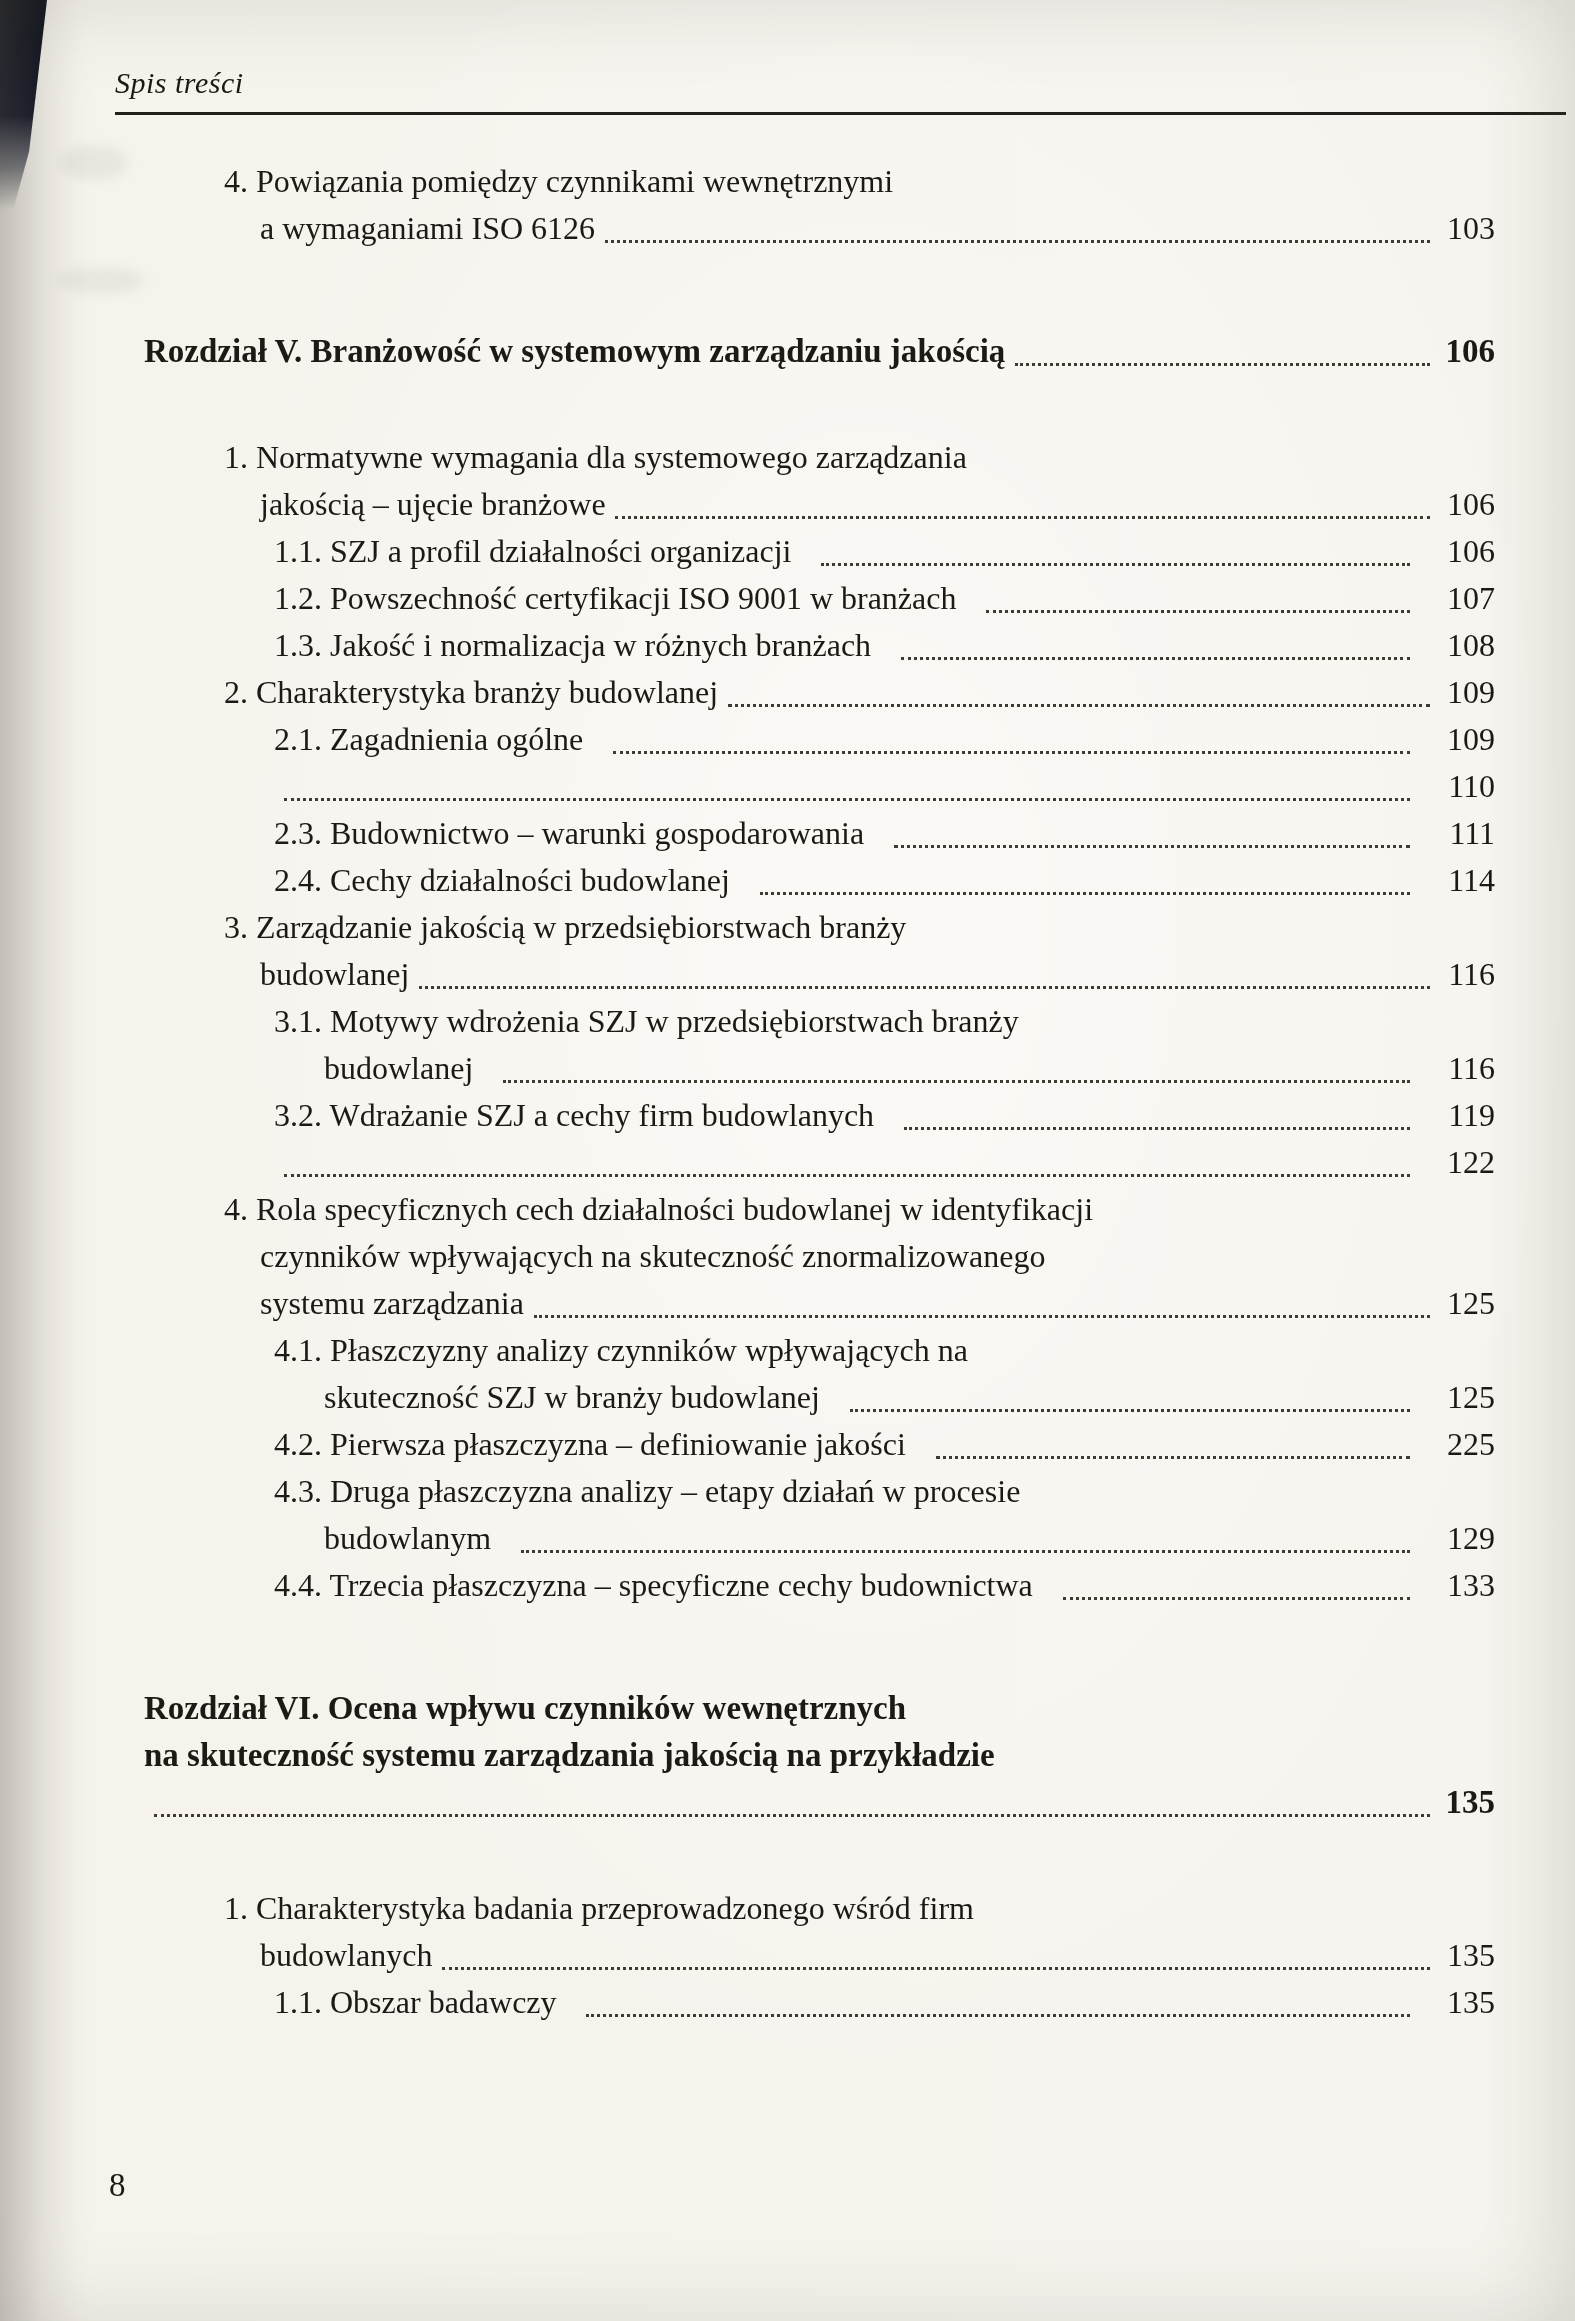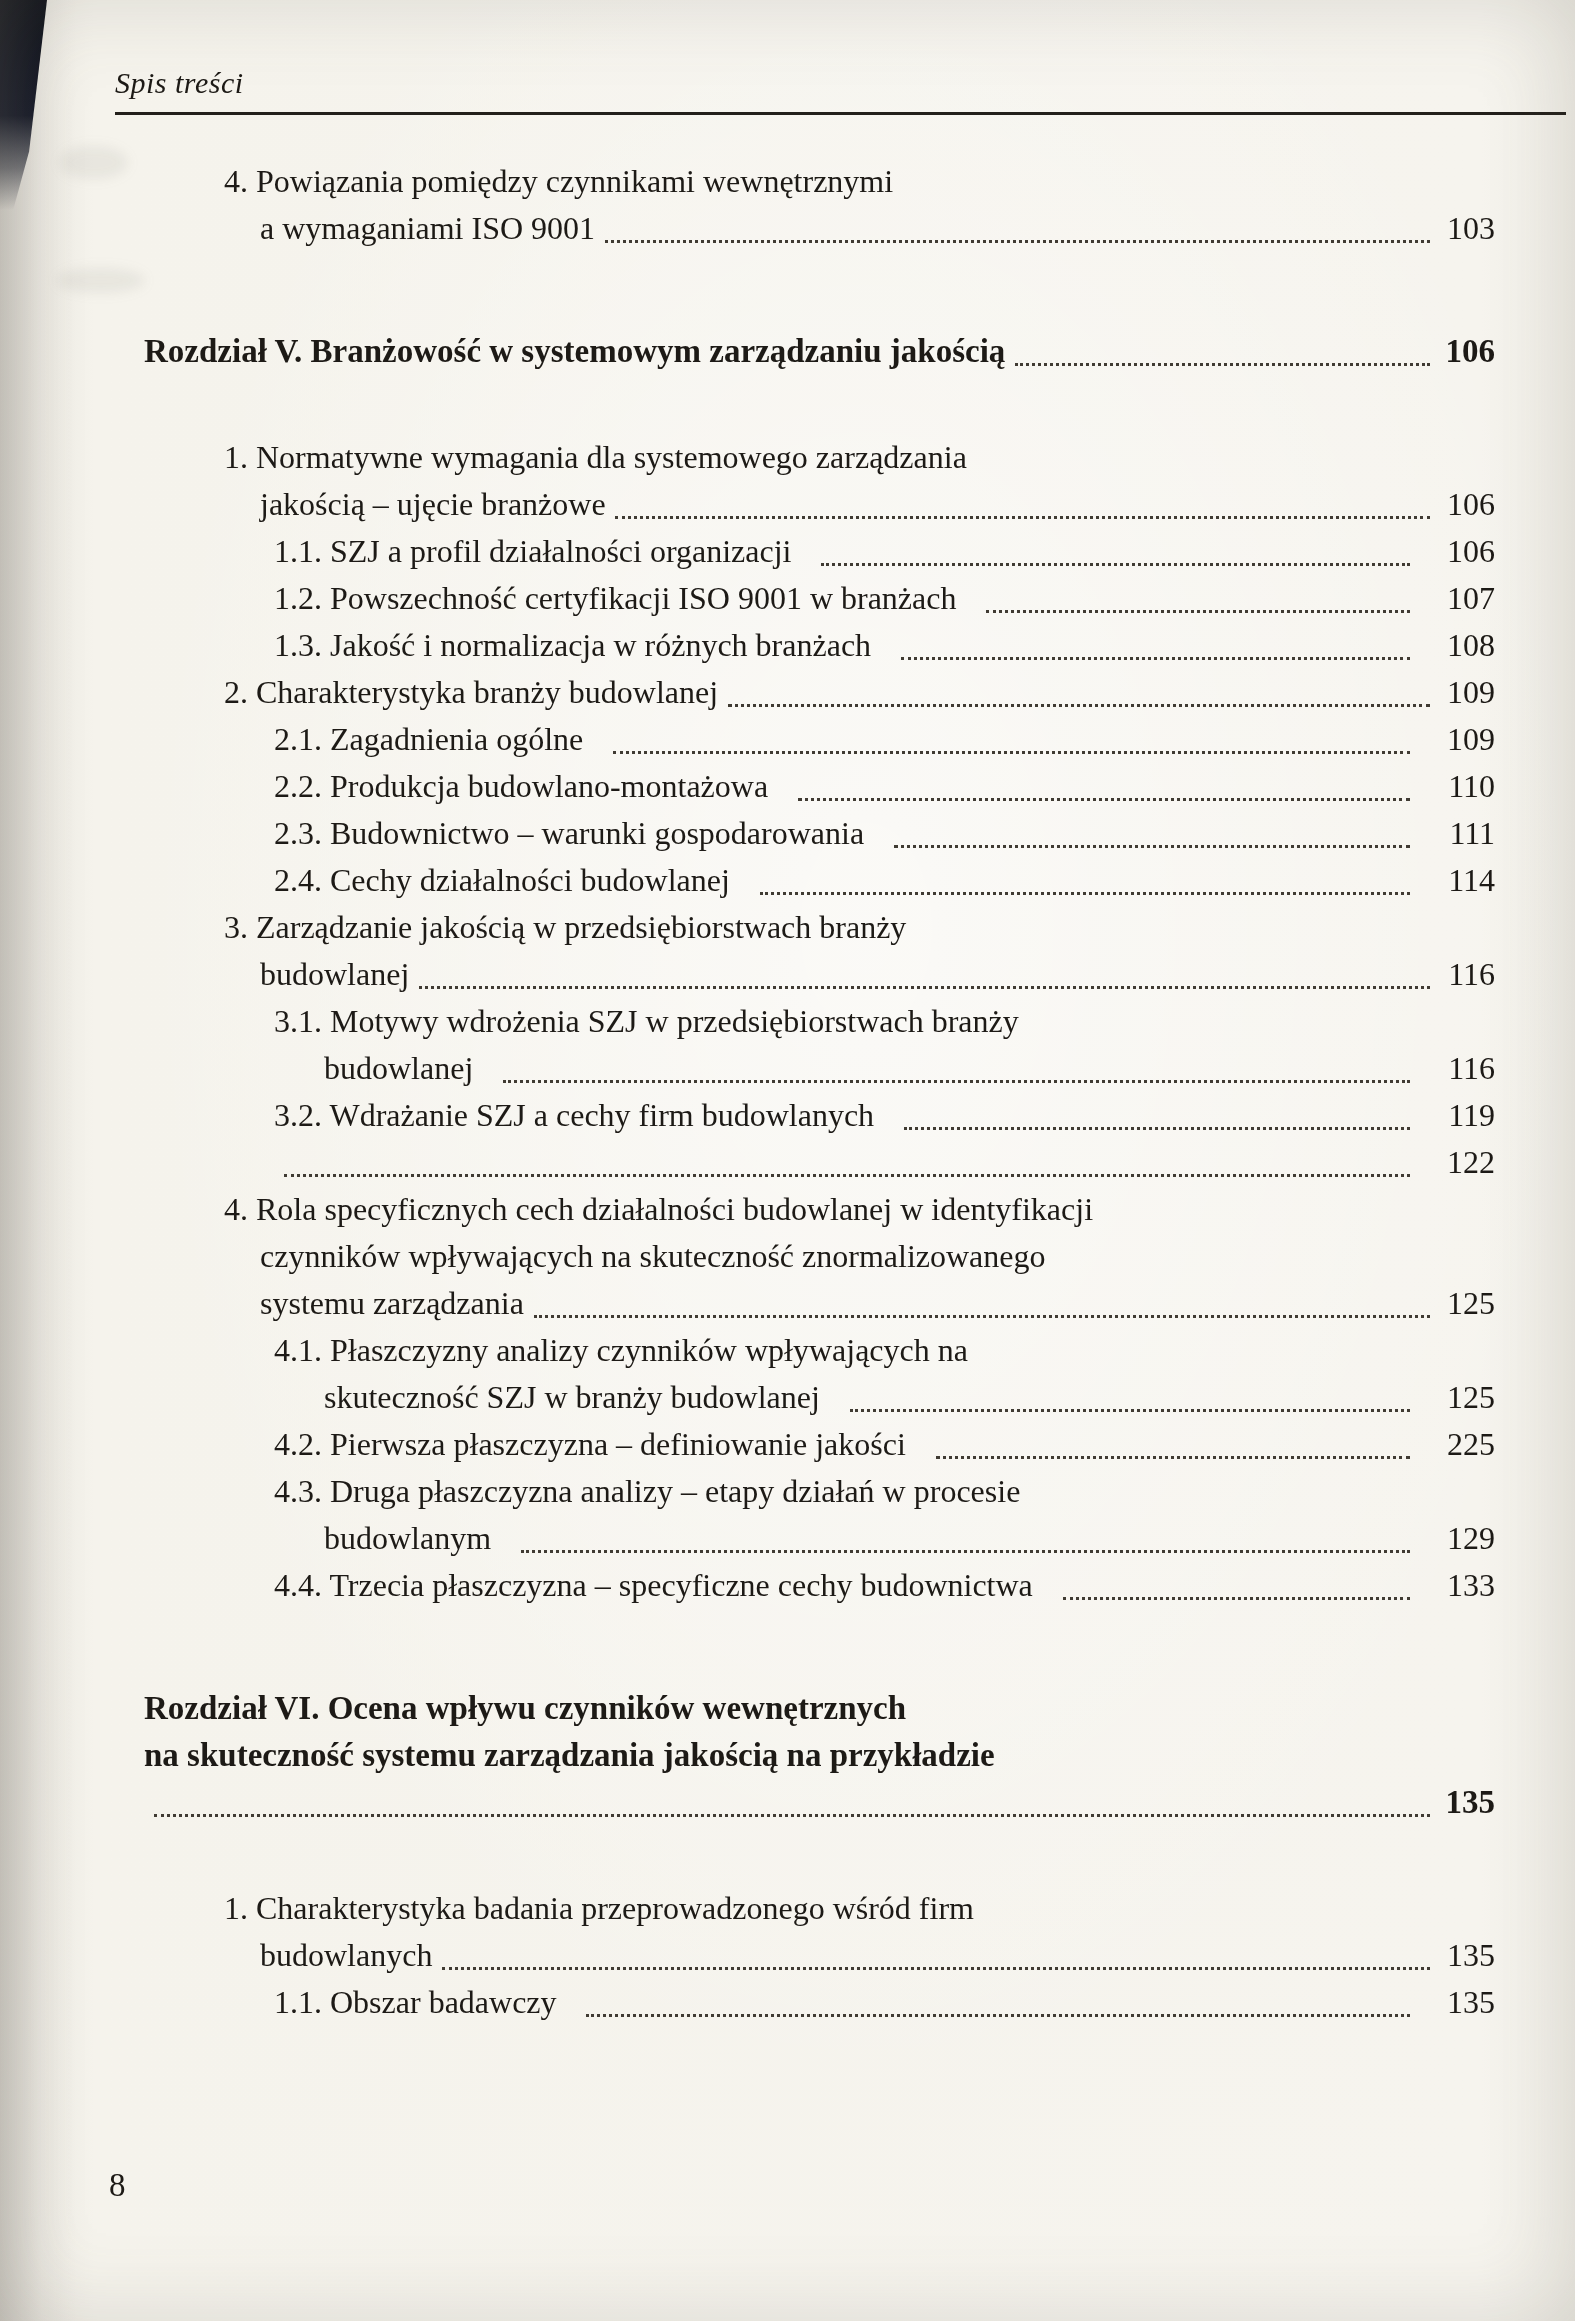--- a/index.html
+++ b/index.html
@@ -117,21 +117,21 @@
   <span class="header-title">Spis treści</span>
   <div class="header-rule"></div>
 </div>
 
 <div class="toc">
     <div class="entry item indent-a">
       <div class="line">
         <span class="txt">4. Powiązania pomiędzy czynnikami wewnętrznymi</span>
       </div>
       <div class="line cont">
-        <span class="txt">a wymaganiami ISO 9001</span>
+        <span class="txt">a wymaganiami ISO 6126</span>
         <span class="leader"></span>
         <span class="pg">103</span>
       </div>
     </div>
     <div class="entry chapter">
       <div class="line">
         <span class="txt">Rozdział V. Branżowość w systemowym zarządzaniu jakością</span>
         <span class="leader"></span>
         <span class="pg">106</span>
       </div>
@@ -176,21 +176,20 @@
     </div>
     <div class="entry item indent-b">
       <div class="line">
         <span class="txt">2.1. Zagadnienia ogólne</span>
         <span class="leader"></span>
         <span class="pg">109</span>
       </div>
     </div>
     <div class="entry item indent-b">
       <div class="line">
-        <span class="txt">2.2. Produkcja budowlano-montażowa</span>
         <span class="leader"></span>
         <span class="pg">110</span>
       </div>
     </div>
     <div class="entry item indent-b">
       <div class="line">
         <span class="txt">2.3. Budownictwo – warunki gospodarowania</span>
         <span class="leader"></span>
         <span class="pg">111</span>
       </div>

